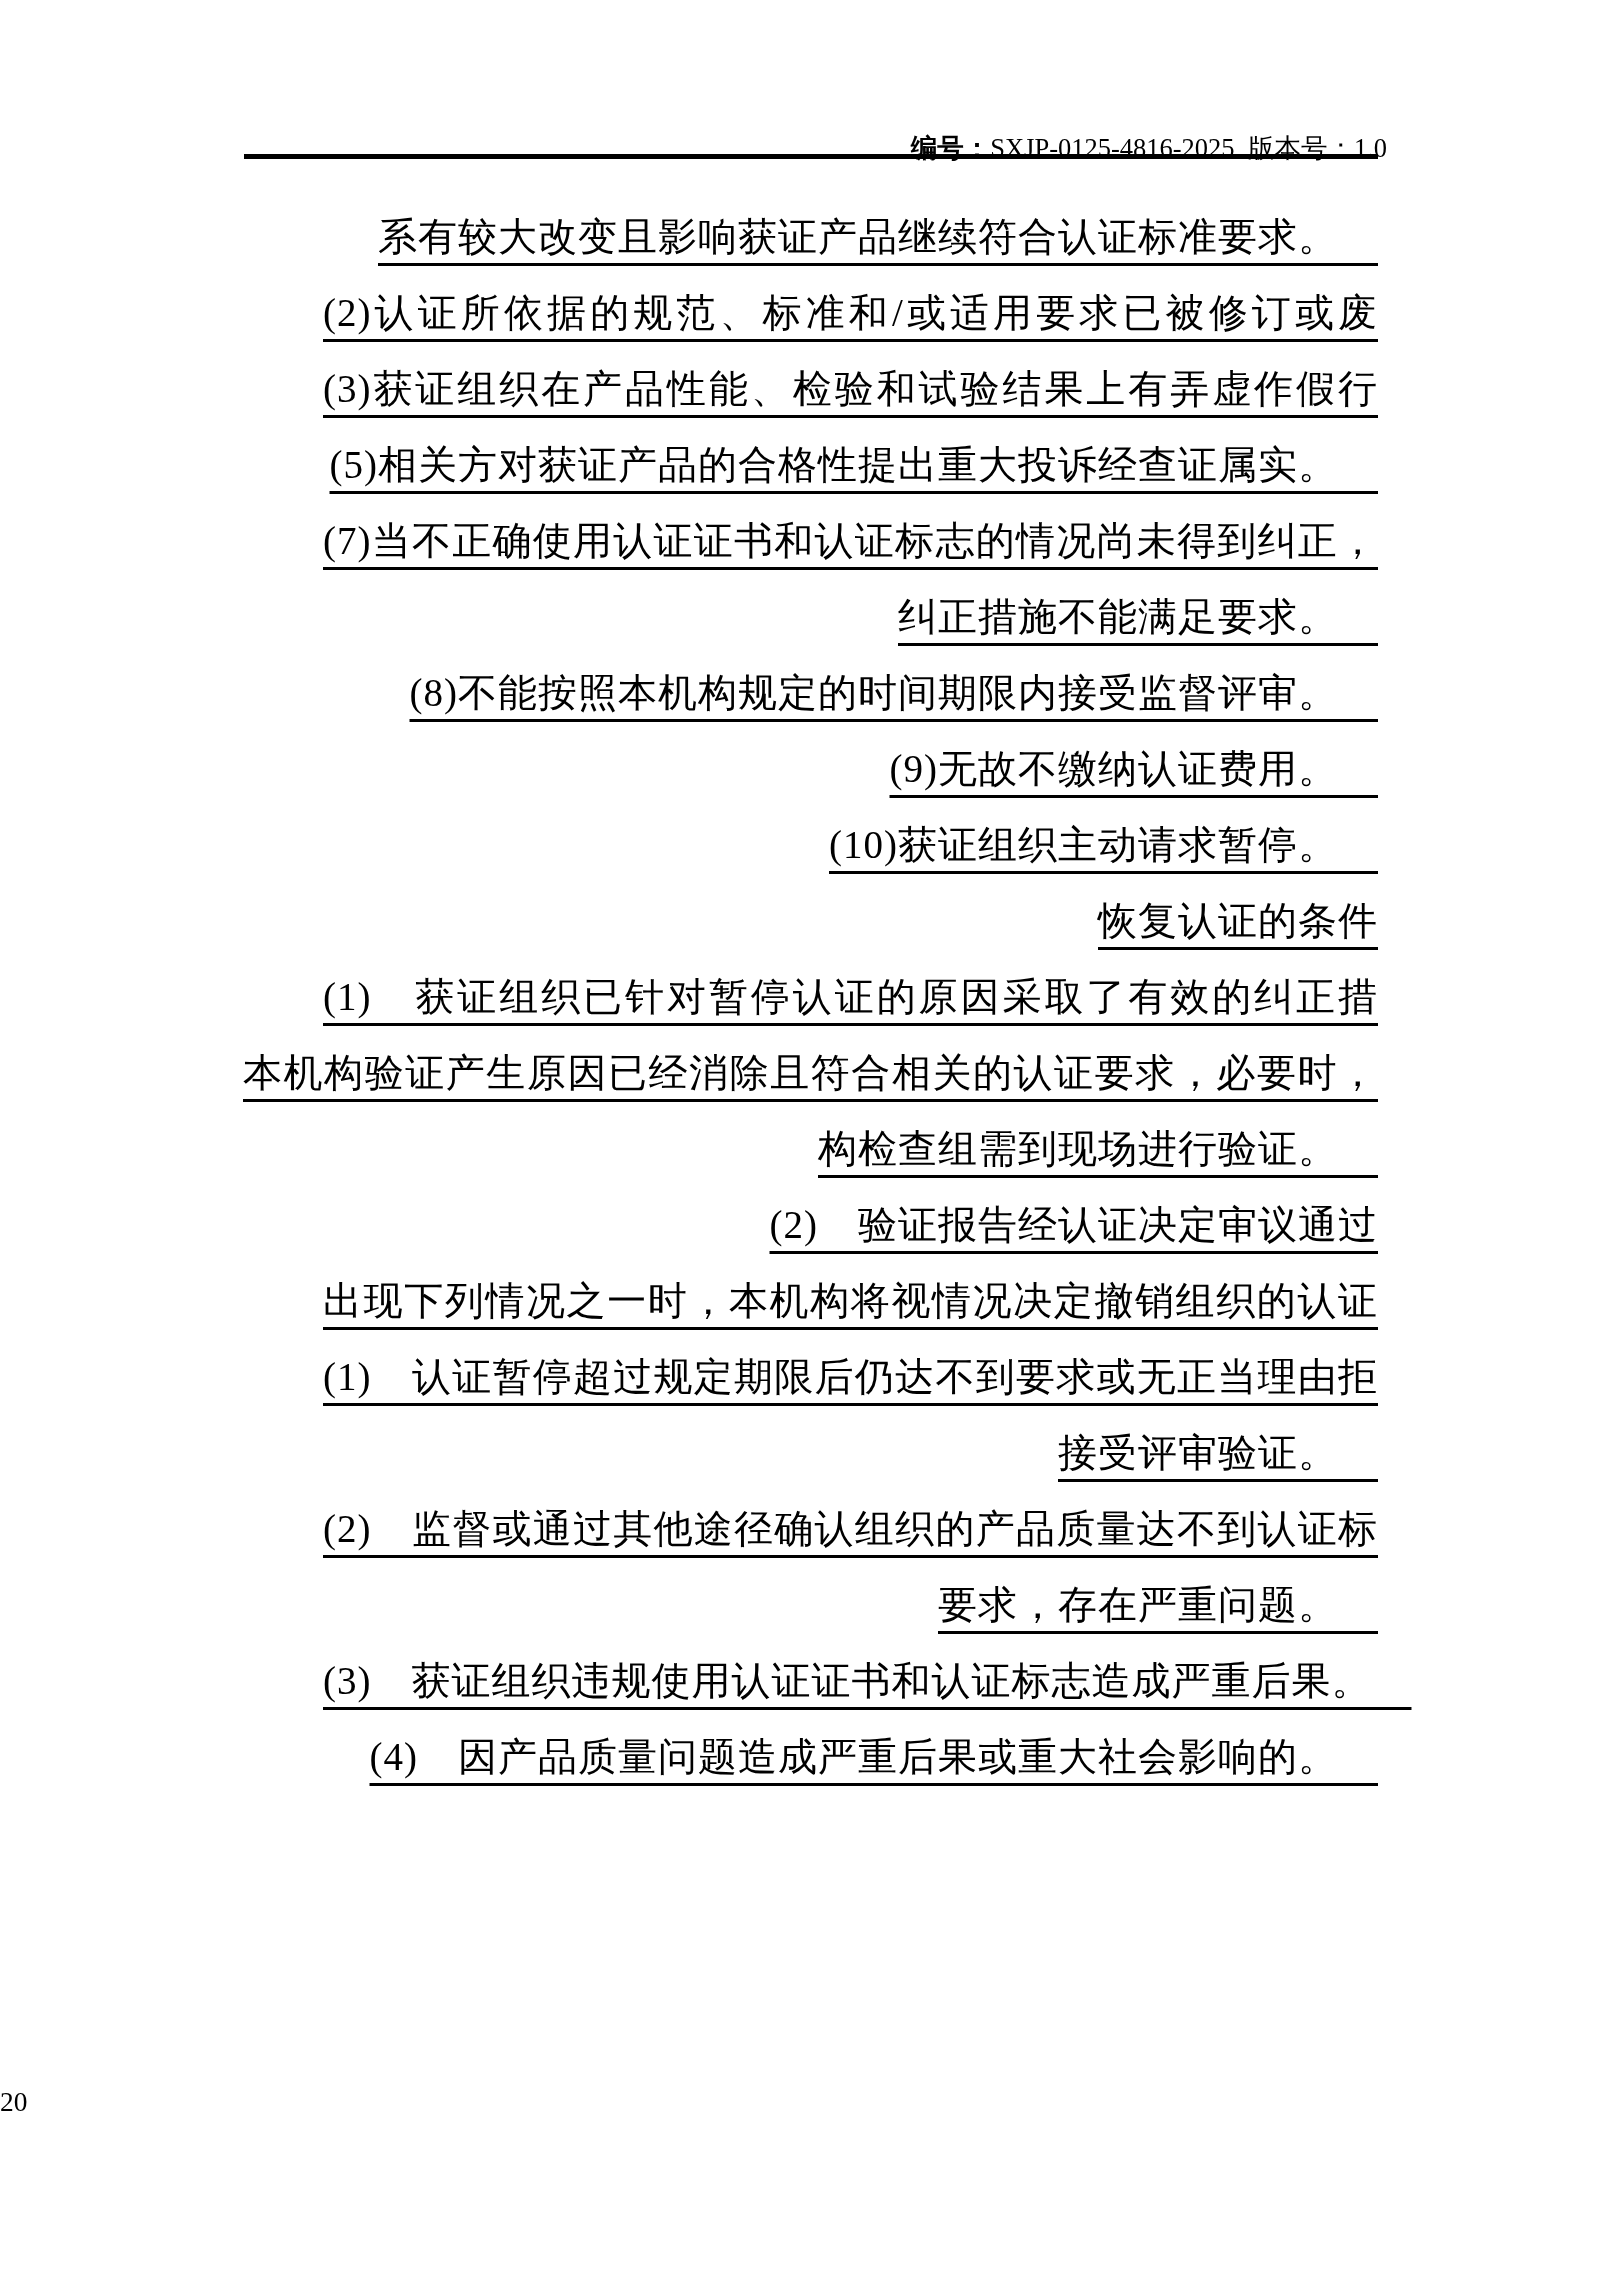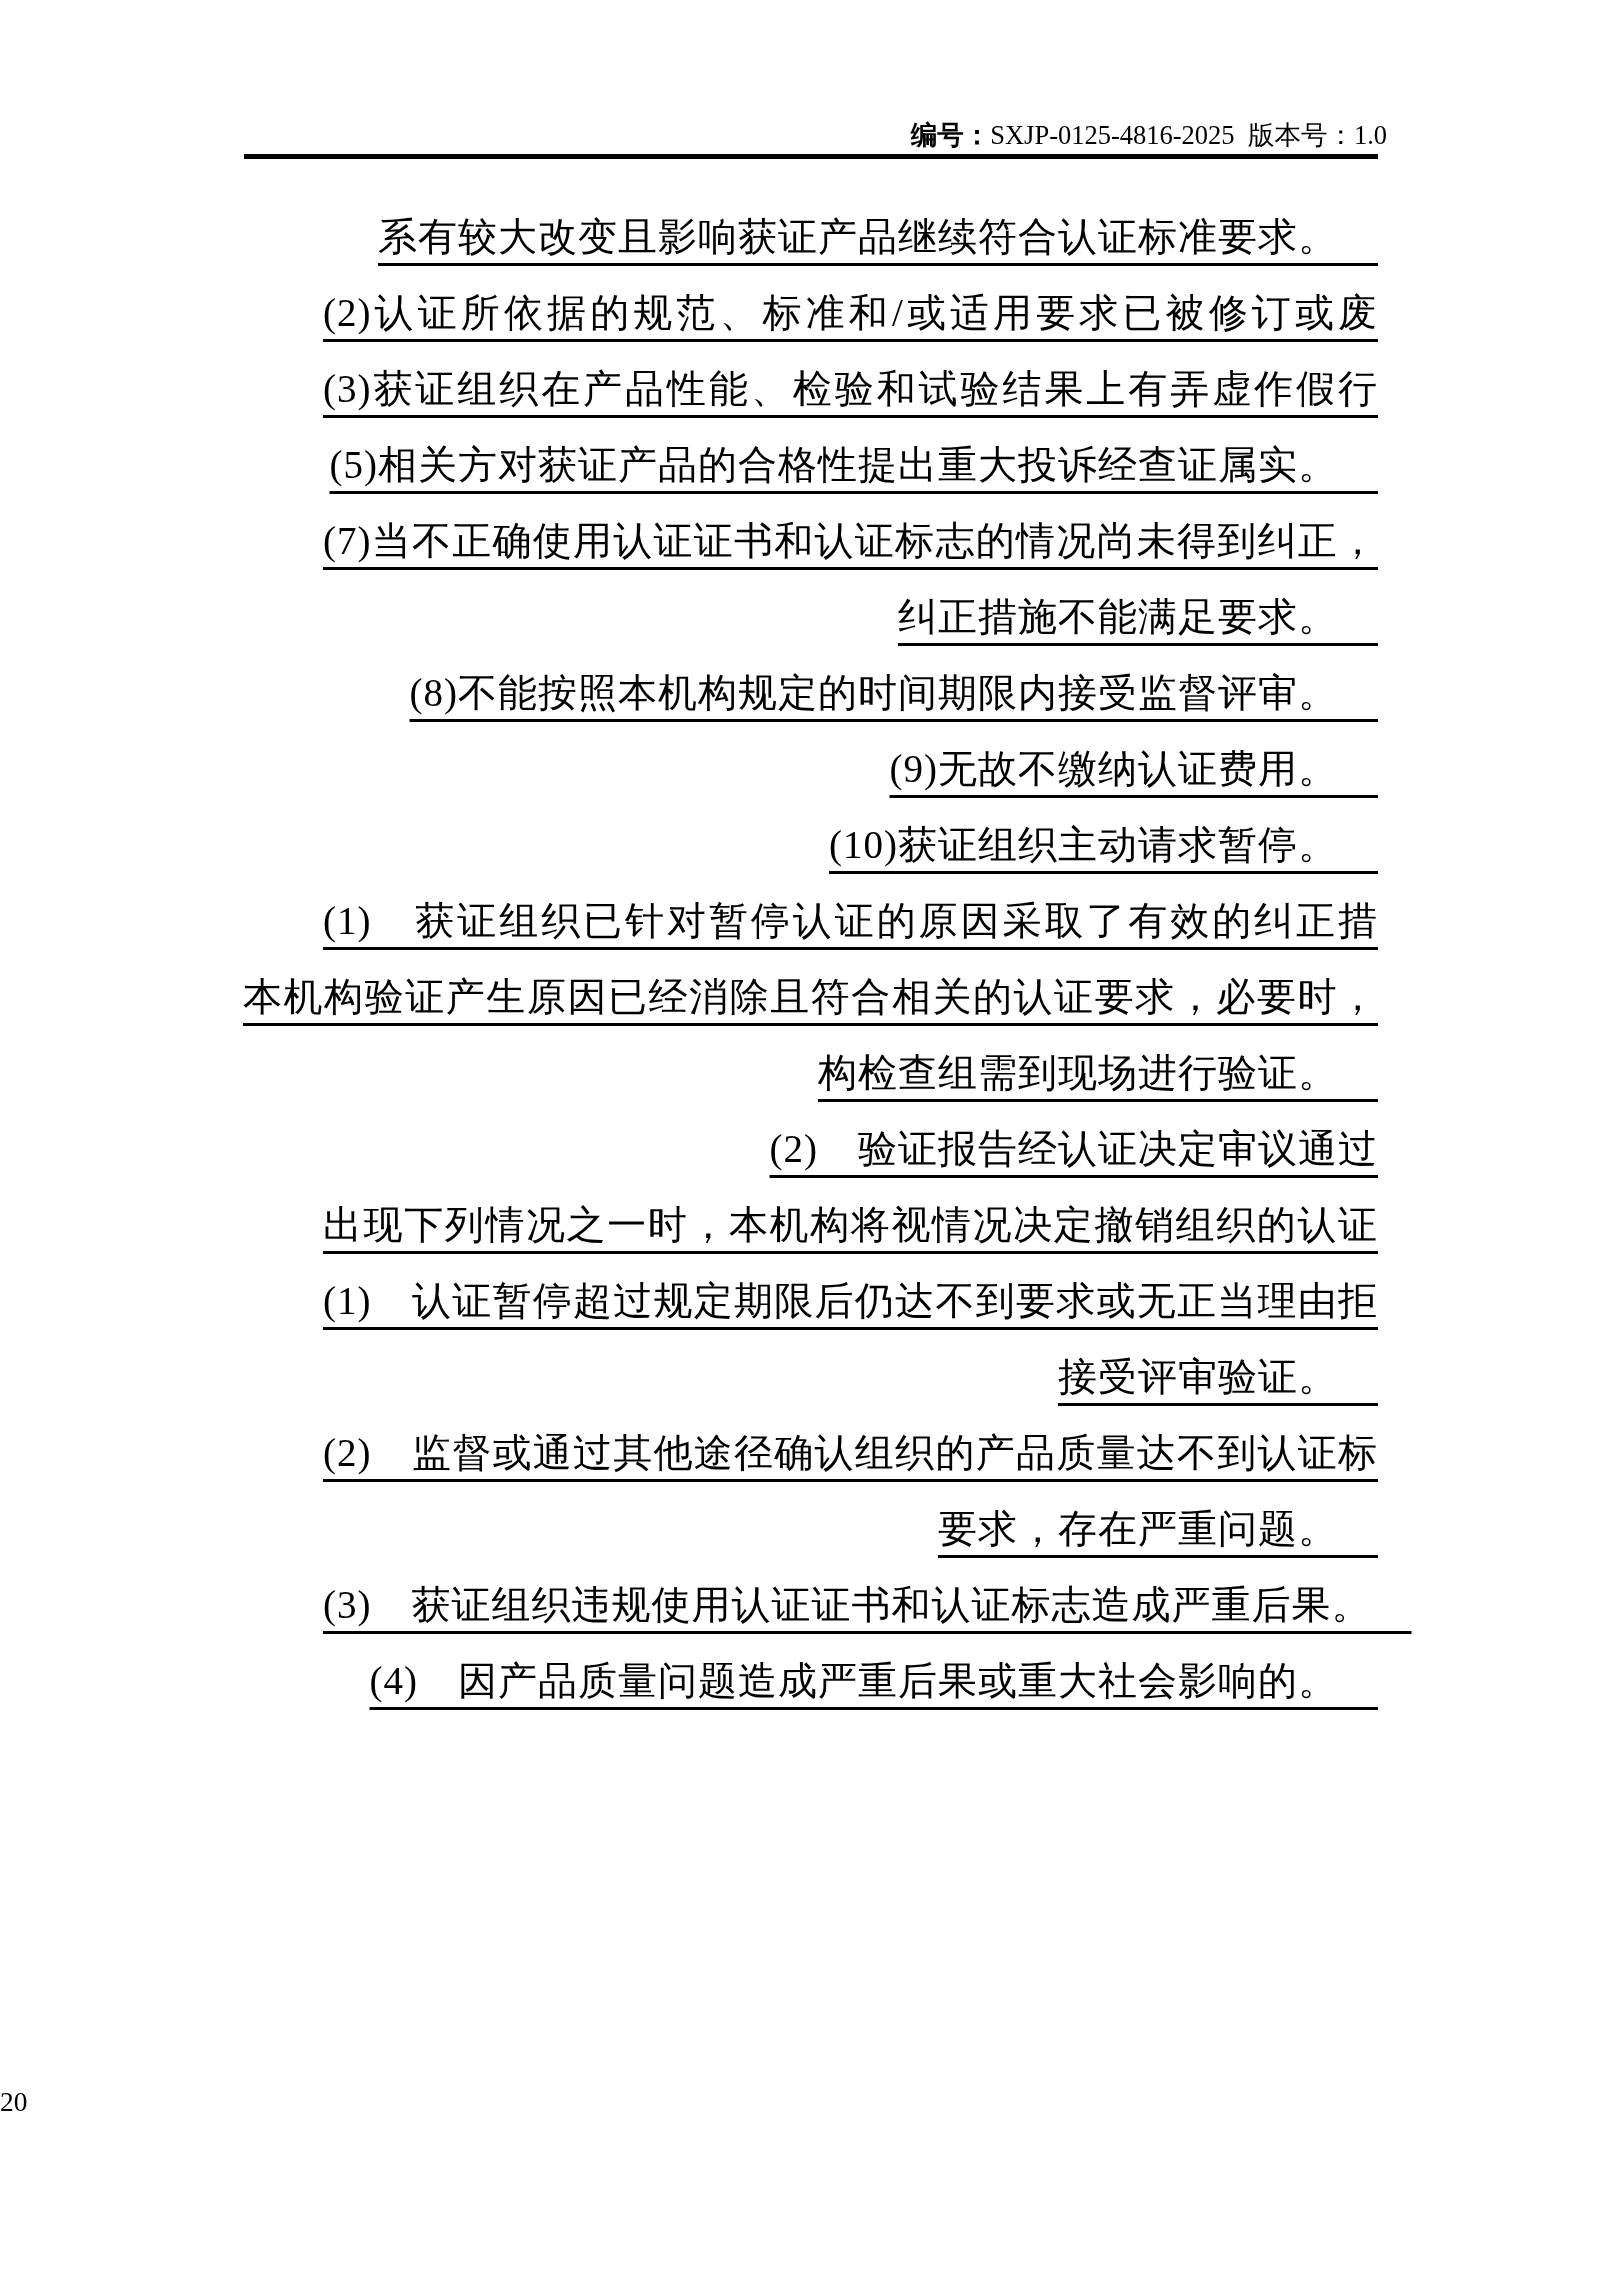--- a/index.html
+++ b/index.html
@@ -12,21 +12,21 @@
     width: 1621px;
     height: 2293px;
     background: #ffffff;
     overflow: hidden;
     font-family: "Liberation Serif", "DejaVu Serif", serif;
     color: #000000;
   }
   
   .hdr {
     position: absolute;
-    top: 119px;
+    top: 132px;
     right: 234px;
     font-size: 26.5px;
     line-height: 33px;
     white-space: pre;
     color: #000000;
   }
   .hdr .b { font-weight: bold; }
   .hdr-rule {
     position: absolute;
     left: 244px;
@@ -88,20 +88,21 @@
   <div class="doc-body" id="doc-body">
       <div class="ln">系有较大改变且影响获证产品继续符合认证标准要求。　</div>
       <div class="ln i j">(2)认证所依据的规范、标准和/或适用要求已被修订或废止，且</div>
       <div class="ln i j">(3)获证组织在产品性能、检验和试验结果上有弄虚作假行为。</div>
       <div class="ln i">(5)相关方对获证产品的合格性提出重大投诉经查证属实。　</div>
       <div class="ln i j">(7)当不正确使用认证证书和认证标志的情况尚未得到纠正，或</div>
       <div class="ln">纠正措施不能满足要求。　</div>
       <div class="ln i">(8)不能按照本机构规定的时间期限内接受监督评审。　</div>
       <div class="ln i">(9)无故不缴纳认证费用。　</div>
       <div class="ln i">(10)获证组织主动请求暂停。　</div>
+      <div class="ln i">恢复认证的条件</div>
       <div class="ln i j">(1)　获证组织已针对暂停认证的原因采取了有效的纠正措施。经</div>
       <div class="ln j">本机构验证产生原因已经消除且符合相关的认证要求，必要时，本机</div>
       <div class="ln">构检查组需到现场进行验证。　</div>
       <div class="ln i">(2)　验证报告经认证决定审议通过</div>
       <div class="ln i j">出现下列情况之一时，本机构将视情况决定撤销组织的认证证书：</div>
       <div class="ln i j">(1)　认证暂停超过规定期限后仍达不到要求或无正当理由拒绝</div>
       <div class="ln">接受评审验证。　</div>
       <div class="ln i j">(2)　监督或通过其他途径确认组织的产品质量达不到认证标准</div>
       <div class="ln">要求，存在严重问题。　</div>
       <div class="ln i">(3)　获证组织违规使用认证证书和认证标志造成严重后果。　</div>

